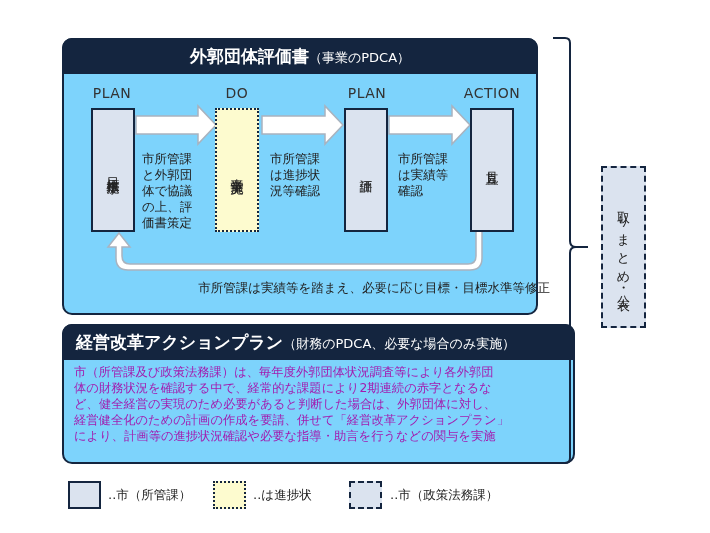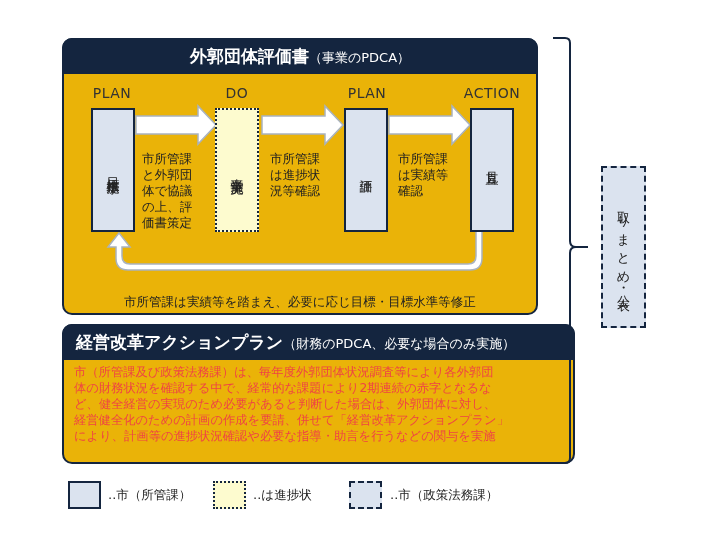--- a/index.html
+++ b/index.html
@@ -1,30 +1,30 @@
 <!DOCTYPE html>
 <html><head>
 <meta charset="utf-8">
 <style>
   html, body { margin:0; padding:0; background:#ffffff; }
   body { width:710px; height:533px; position:relative; overflow:hidden;
          font-family:"DejaVu Sans", sans-serif; color:#222; }
   .abs { position:absolute; }
-  .panel { position:absolute; border:2px solid #14253f; border-radius:10px; background:#eab308; box-sizing:border-box; }
+  .panel { position:absolute; border:2px solid #14253f; border-radius:10px; background:#7dd3fc; box-sizing:border-box; }
   .panel-head { position:absolute; left:-2px; right:-2px; top:-2px; background:#14253f; color:#fff;
                 border-radius:10px 10px 0 0; box-sizing:border-box; white-space:nowrap; }
   .phase { position:absolute; font-size:14px; color:#333; letter-spacing:0.5px; text-align:center; width:80px; }
   .vbox { position:absolute; box-sizing:border-box; display:flex; align-items:center; justify-content:center;
           font-size:13px; color:#222; line-height:17px; text-align:center; }
   .vtext { writing-mode:vertical-rl; text-orientation:upright; letter-spacing:1px; }
   .solid { background:#dbe3ef; border:2px solid #14253f; }
   .dotted { background:#fdfbcf; border:2px dotted #14253f; }
   .dashed { background:#dbe3ef; border:2px dashed #14253f; }
   .note { position:absolute; font-size:12.5px; line-height:16px; color:#222; white-space:pre; }
-  .body-text { position:absolute; font-size:12px; line-height:16px; color:#ef4444; white-space:pre; }
+  .body-text { position:absolute; font-size:12px; line-height:16px; color:#a21caf; white-space:pre; }
   .legend-label { position:absolute; font-size:12.5px; color:#222; white-space:nowrap; }
 </style>
 </head>
 <body>
 
 <div class="panel" style="left:62px; top:38px; width:476px; height:277px;">
   <div class="panel-head" style="height:36px; line-height:36px; text-align:center; font-size:17px;">
     <span style="font-weight:bold;">外郭団体評価書</span><span style="font-size:13px;">（事業のPDCA）</span>
   </div>
 </div>
@@ -65,21 +65,21 @@
 体で協議
 の上、評
 価書策定</div>
 <div class="note" style="left:270px; top:151px;">市所管課
 は進捗状
 況等確認</div>
 <div class="note" style="left:398px; top:151px;">市所管課
 は実績等
 確認</div>
 
-<div class="note" style="left:62px; width:476px; top:294px; text-align:center; font-size:12.5px;">市所管課は実績等を踏まえ、必要に応じ目標・目標水準等修正</div>
+<div class="note" style="left:62px; width:476px; top:280px; text-align:right; font-size:12.5px;padding-left:12px;">市所管課は実績等を踏まえ、必要に応じ目標・目標水準等修正</div>
 
 <div class="panel" style="left:62px; top:324px; width:513px; height:140px;">
   <div class="panel-head" style="height:36px; line-height:36px; padding-left:14px; font-size:17px;">
     <span style="font-weight:bold;">経営改革アクションプラン</span><span style="font-size:13px;">（財務のPDCA、必要な場合のみ実施）</span>
   </div>
 </div>
 <div class="body-text" style="left:74px; top:364px; font-size:12.3px;">市（所管課及び政策法務課）は、毎年度外郭団体状況調査等により各外郭団
 体の財務状況を確認する中で、経常的な課題により2期連続の赤字となるな
 ど、健全経営の実現のため必要があると判断した場合は、外郭団体に対し、
 経営健全化のための計画の作成を要請、併せて「経営改革アクションプラン」

